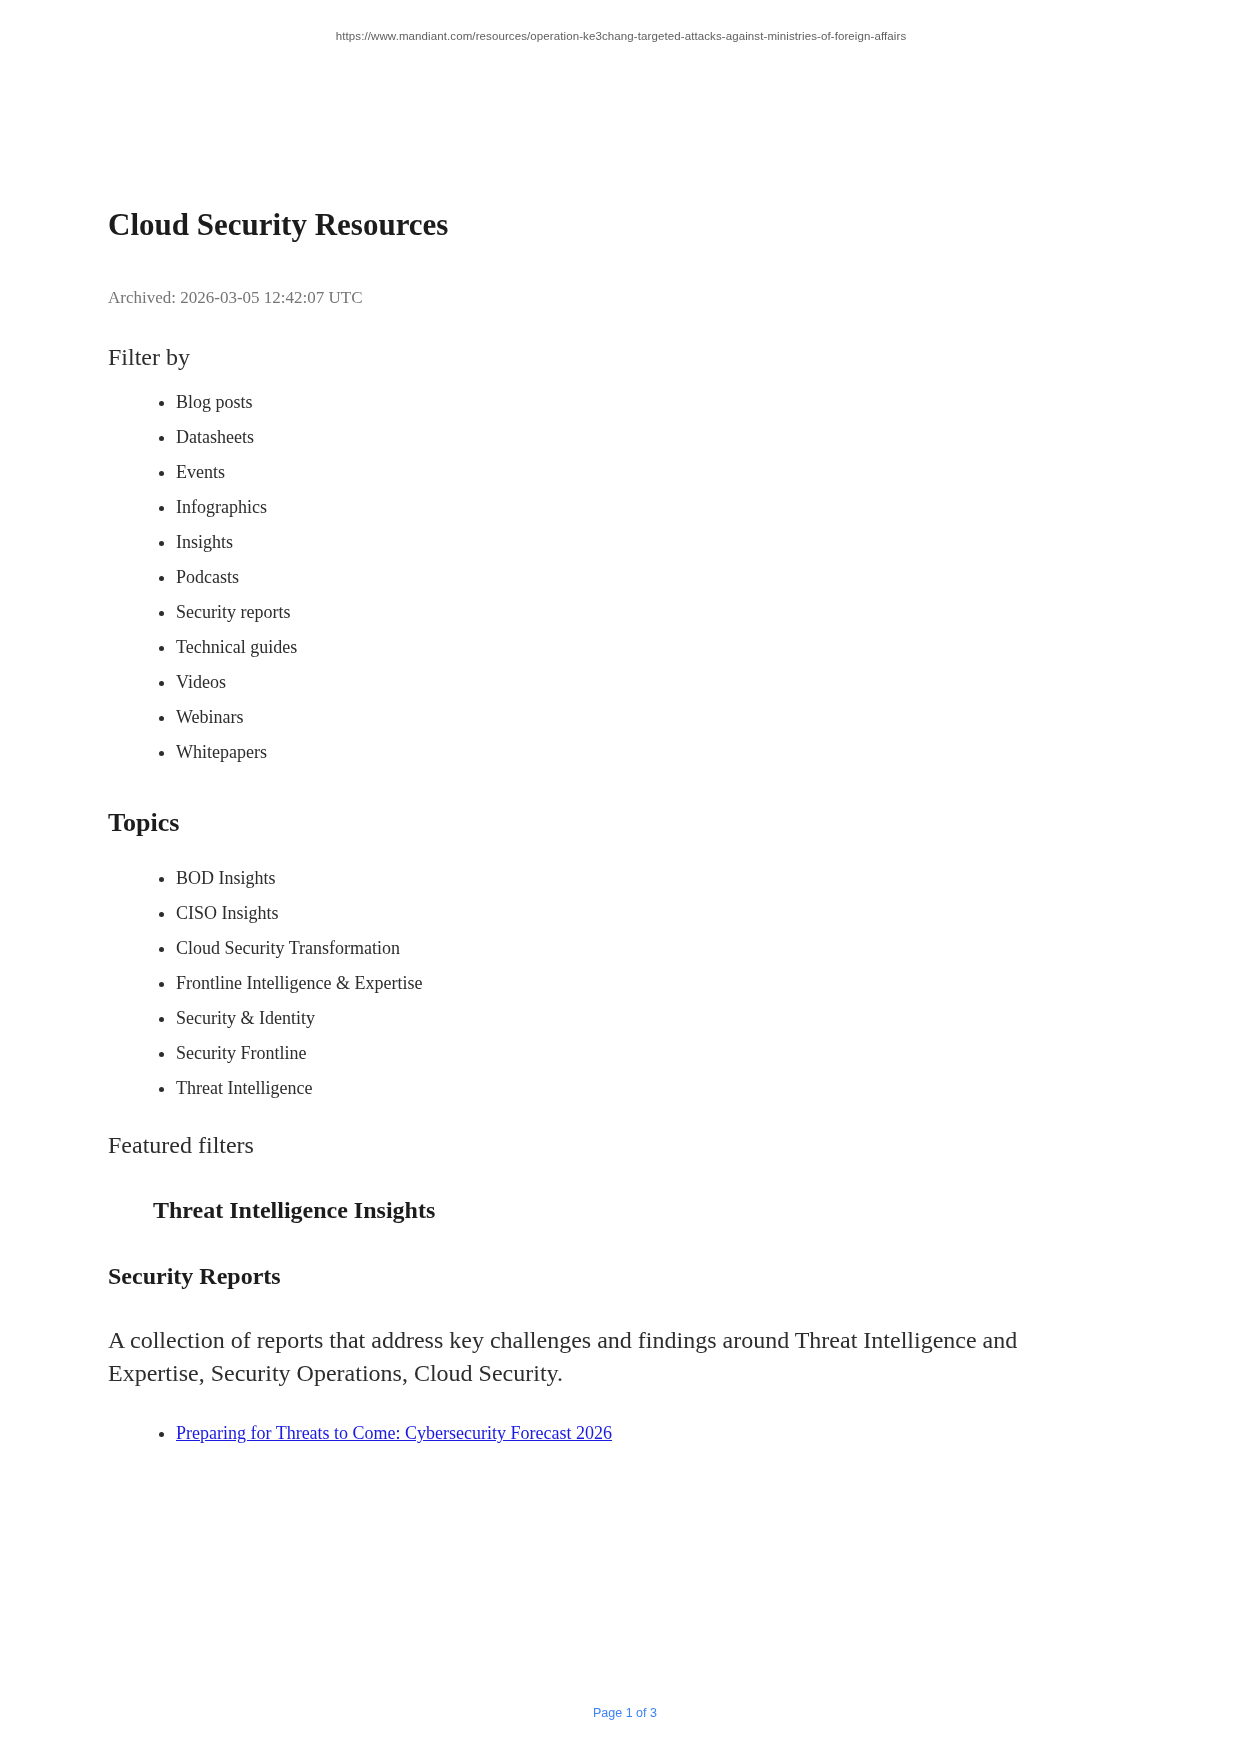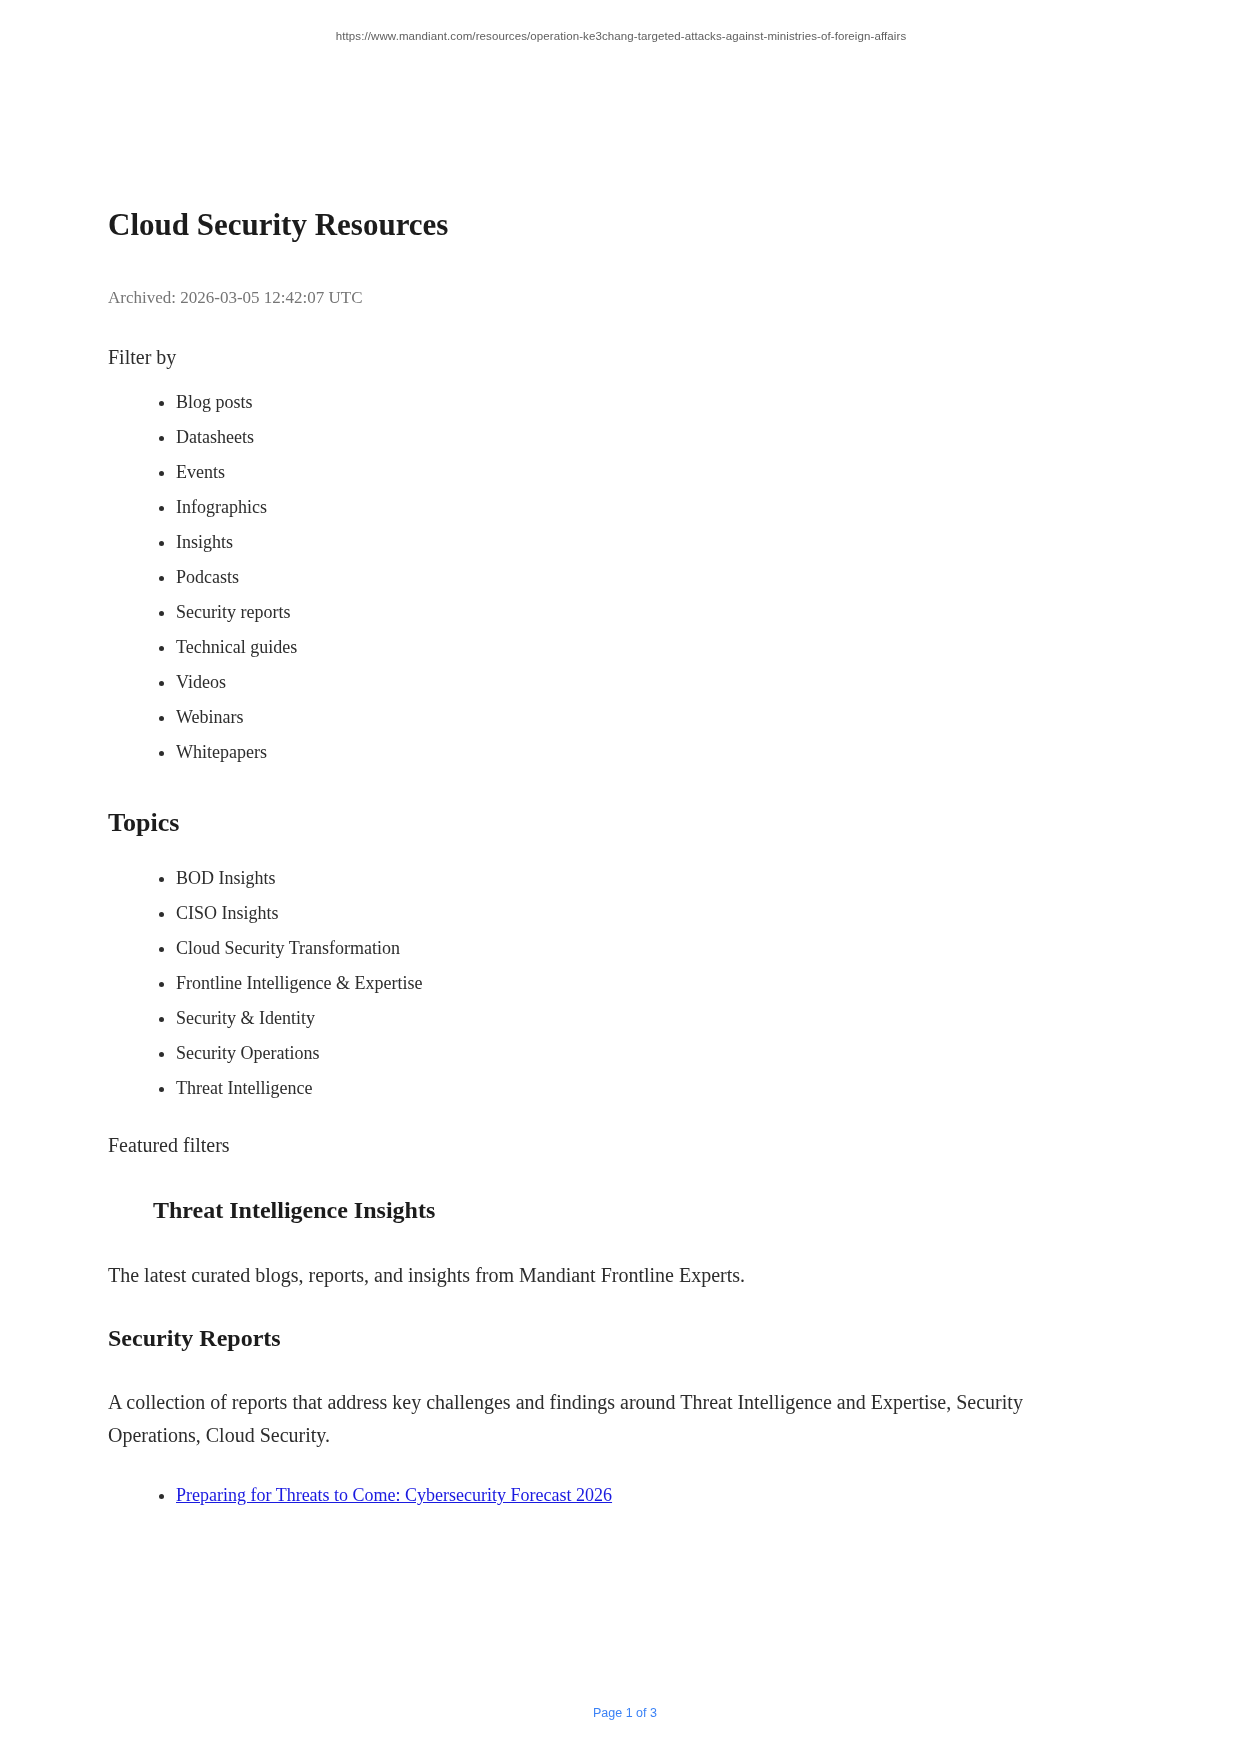--- a/index.html
+++ b/index.html
@@ -56,21 +56,21 @@
     font-weight: bold;
     color: var(--heading);
   }
   h3 {
     font-size: 24px;
     line-height: 29px;
     font-weight: bold;
     color: var(--heading);
   }
   p {
-    font-size: 20px;
+    font-size: 24px;
     line-height: 24px;
     color: var(--body);
   }
   .archived {
     margin-top: 42px;
     font-size: 17px;
     line-height: 23px;
     color: var(--muted);
   }
   .filter-by { margin-top: 36px; }
@@ -143,29 +143,28 @@
     </ul>
 
     <h2 class="h2-topics">Topics</h2>
 
     <ul class="filter-list topics-list">
       <li>BOD Insights</li>
       <li>CISO Insights</li>
       <li>Cloud Security Transformation</li>
       <li>Frontline Intelligence &amp; Expertise</li>
       <li>Security &amp; Identity</li>
-      <li>Security Operations</li>
+      <li>Security Frontline</li>
       <li>Threat Intelligence</li>
     </ul>
 
     <p class="featured-filters">Featured filters</p>
 
     <h3 class="h3-tii">Threat Intelligence Insights</h3>
 
-    <p class="tii-desc">The latest curated blogs, reports, and insights from Mandiant Frontline Experts.</p>
 
     <h3 class="h3-sr">Security Reports</h3>
 
     <p class="sr-desc">A collection of reports that address key challenges and findings around Threat Intelligence and Expertise, Security Operations, Cloud Security.</p>
 
     <ul class="links-list">
       <li>
         <a href="#">Preparing for Threats to Come: Cybersecurity Forecast 2026</a>
       </li>
     </ul>

